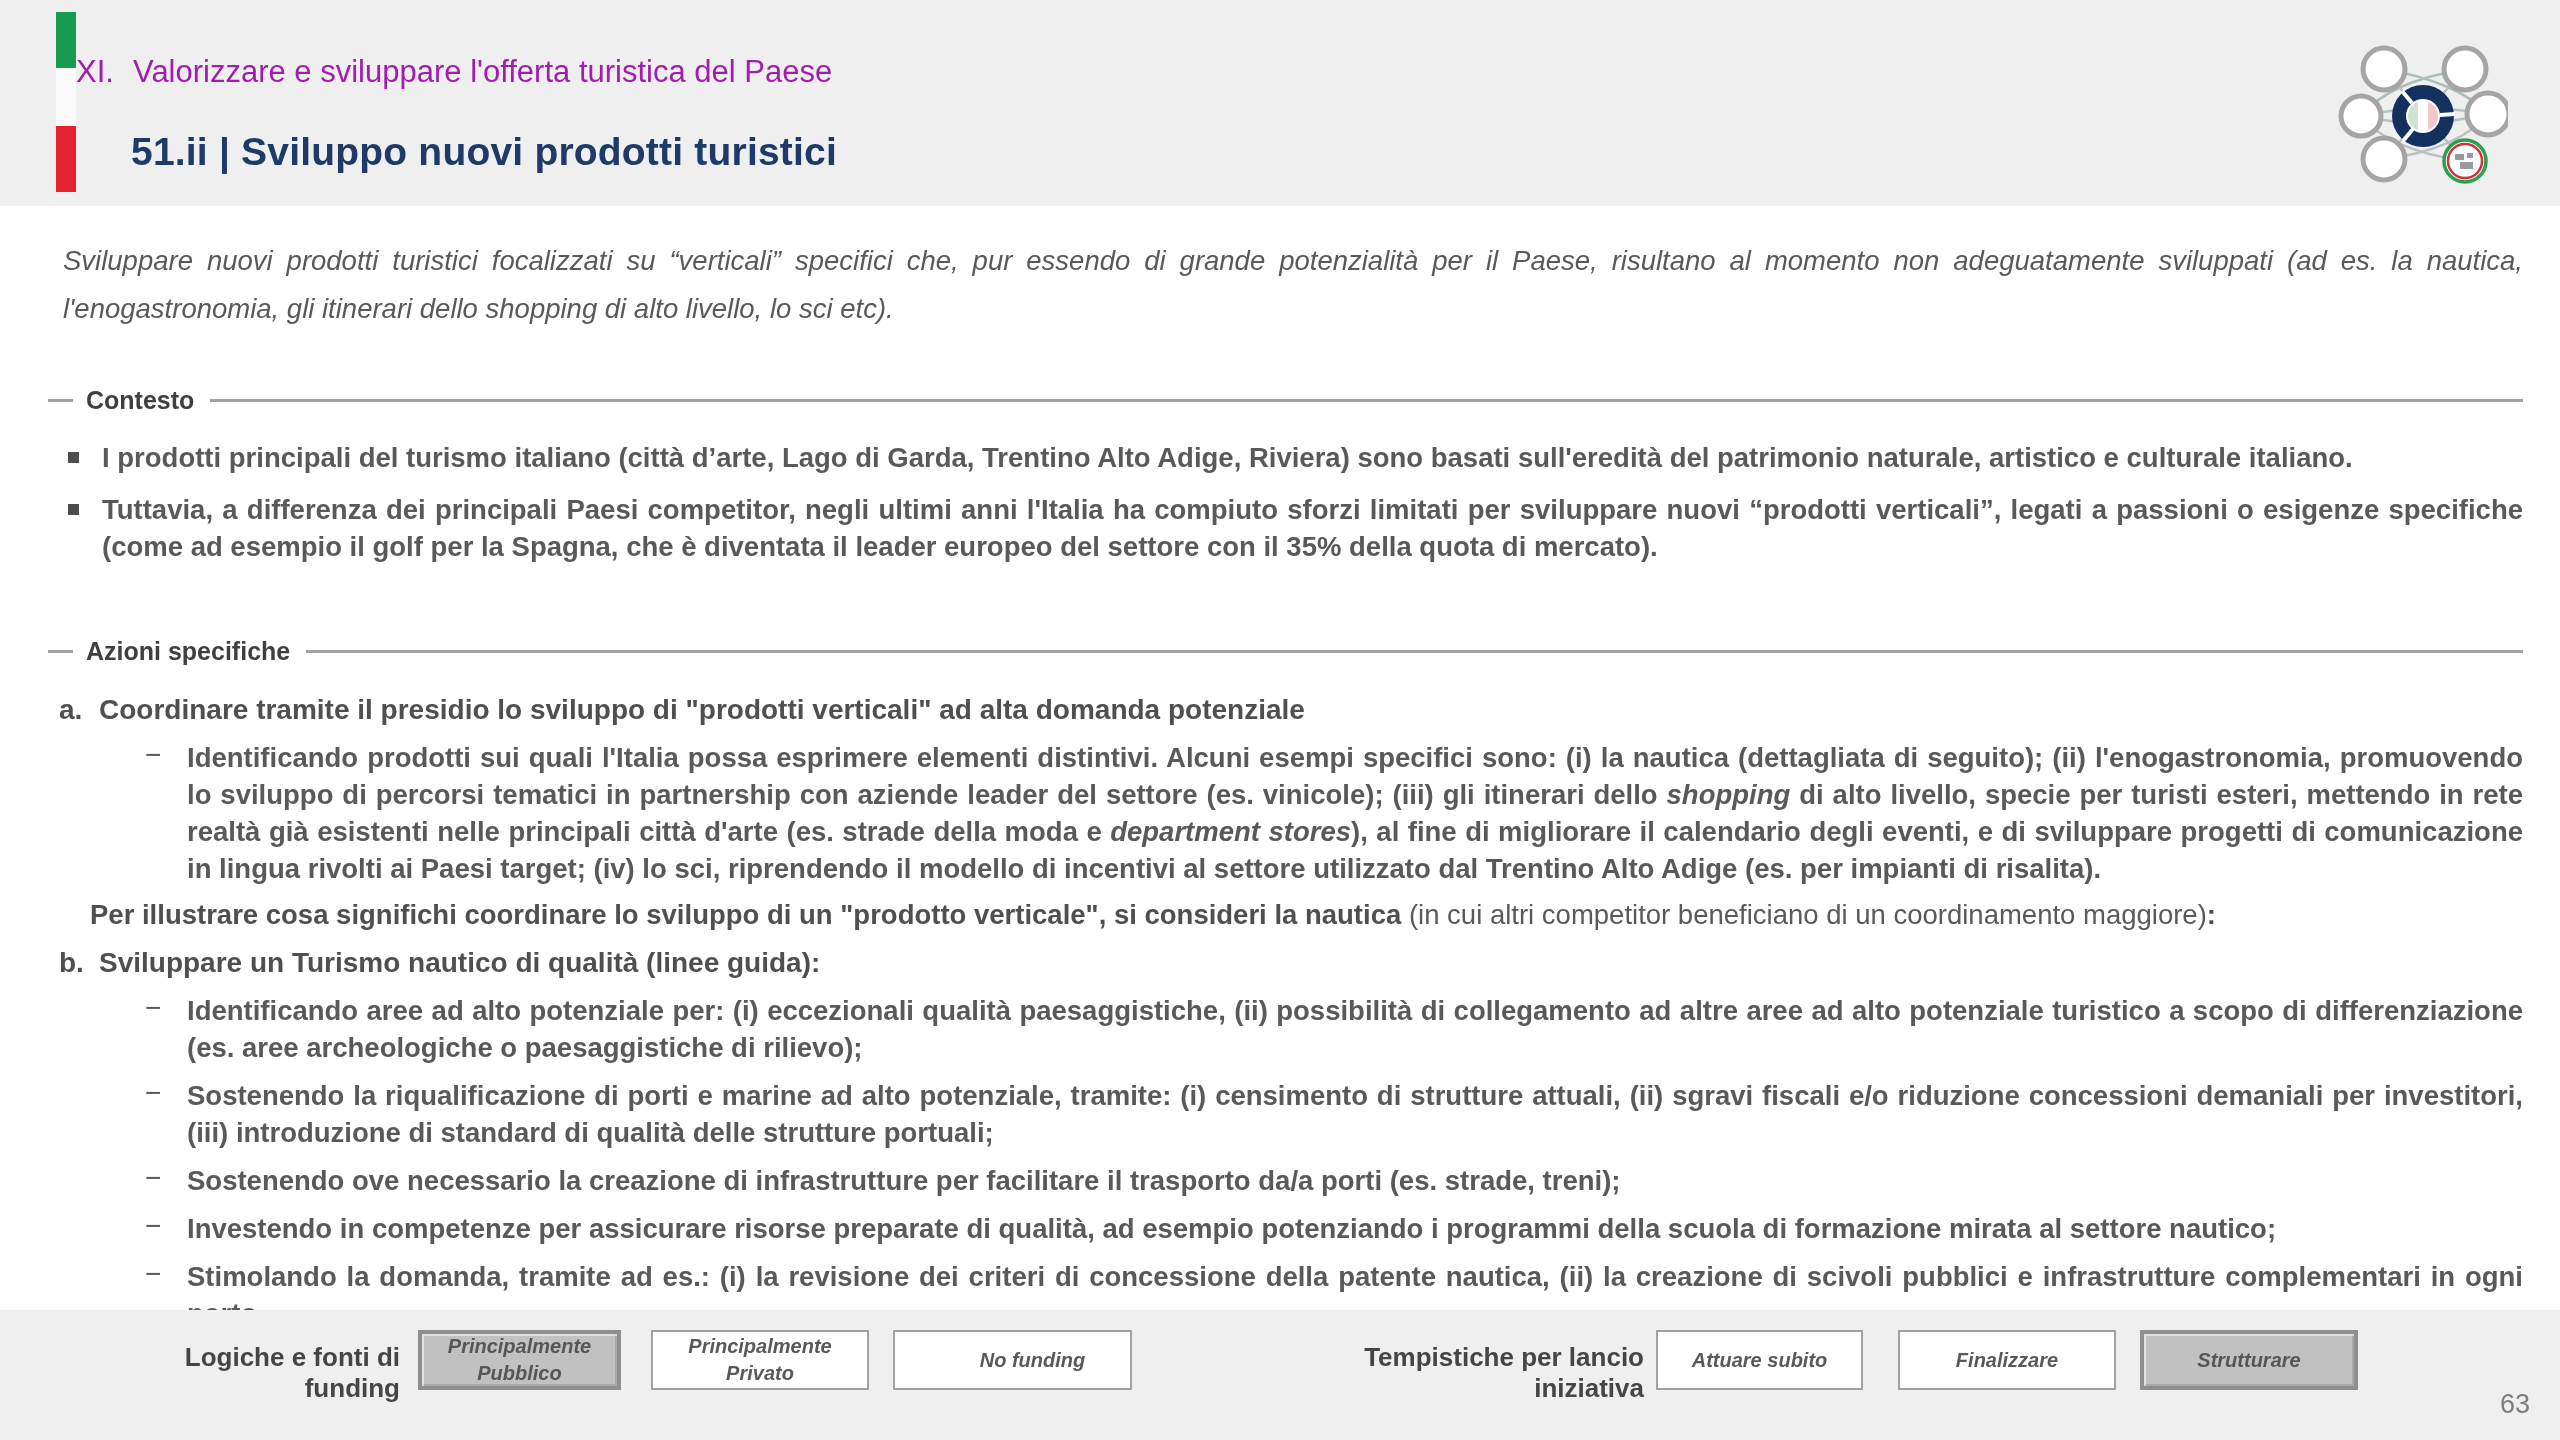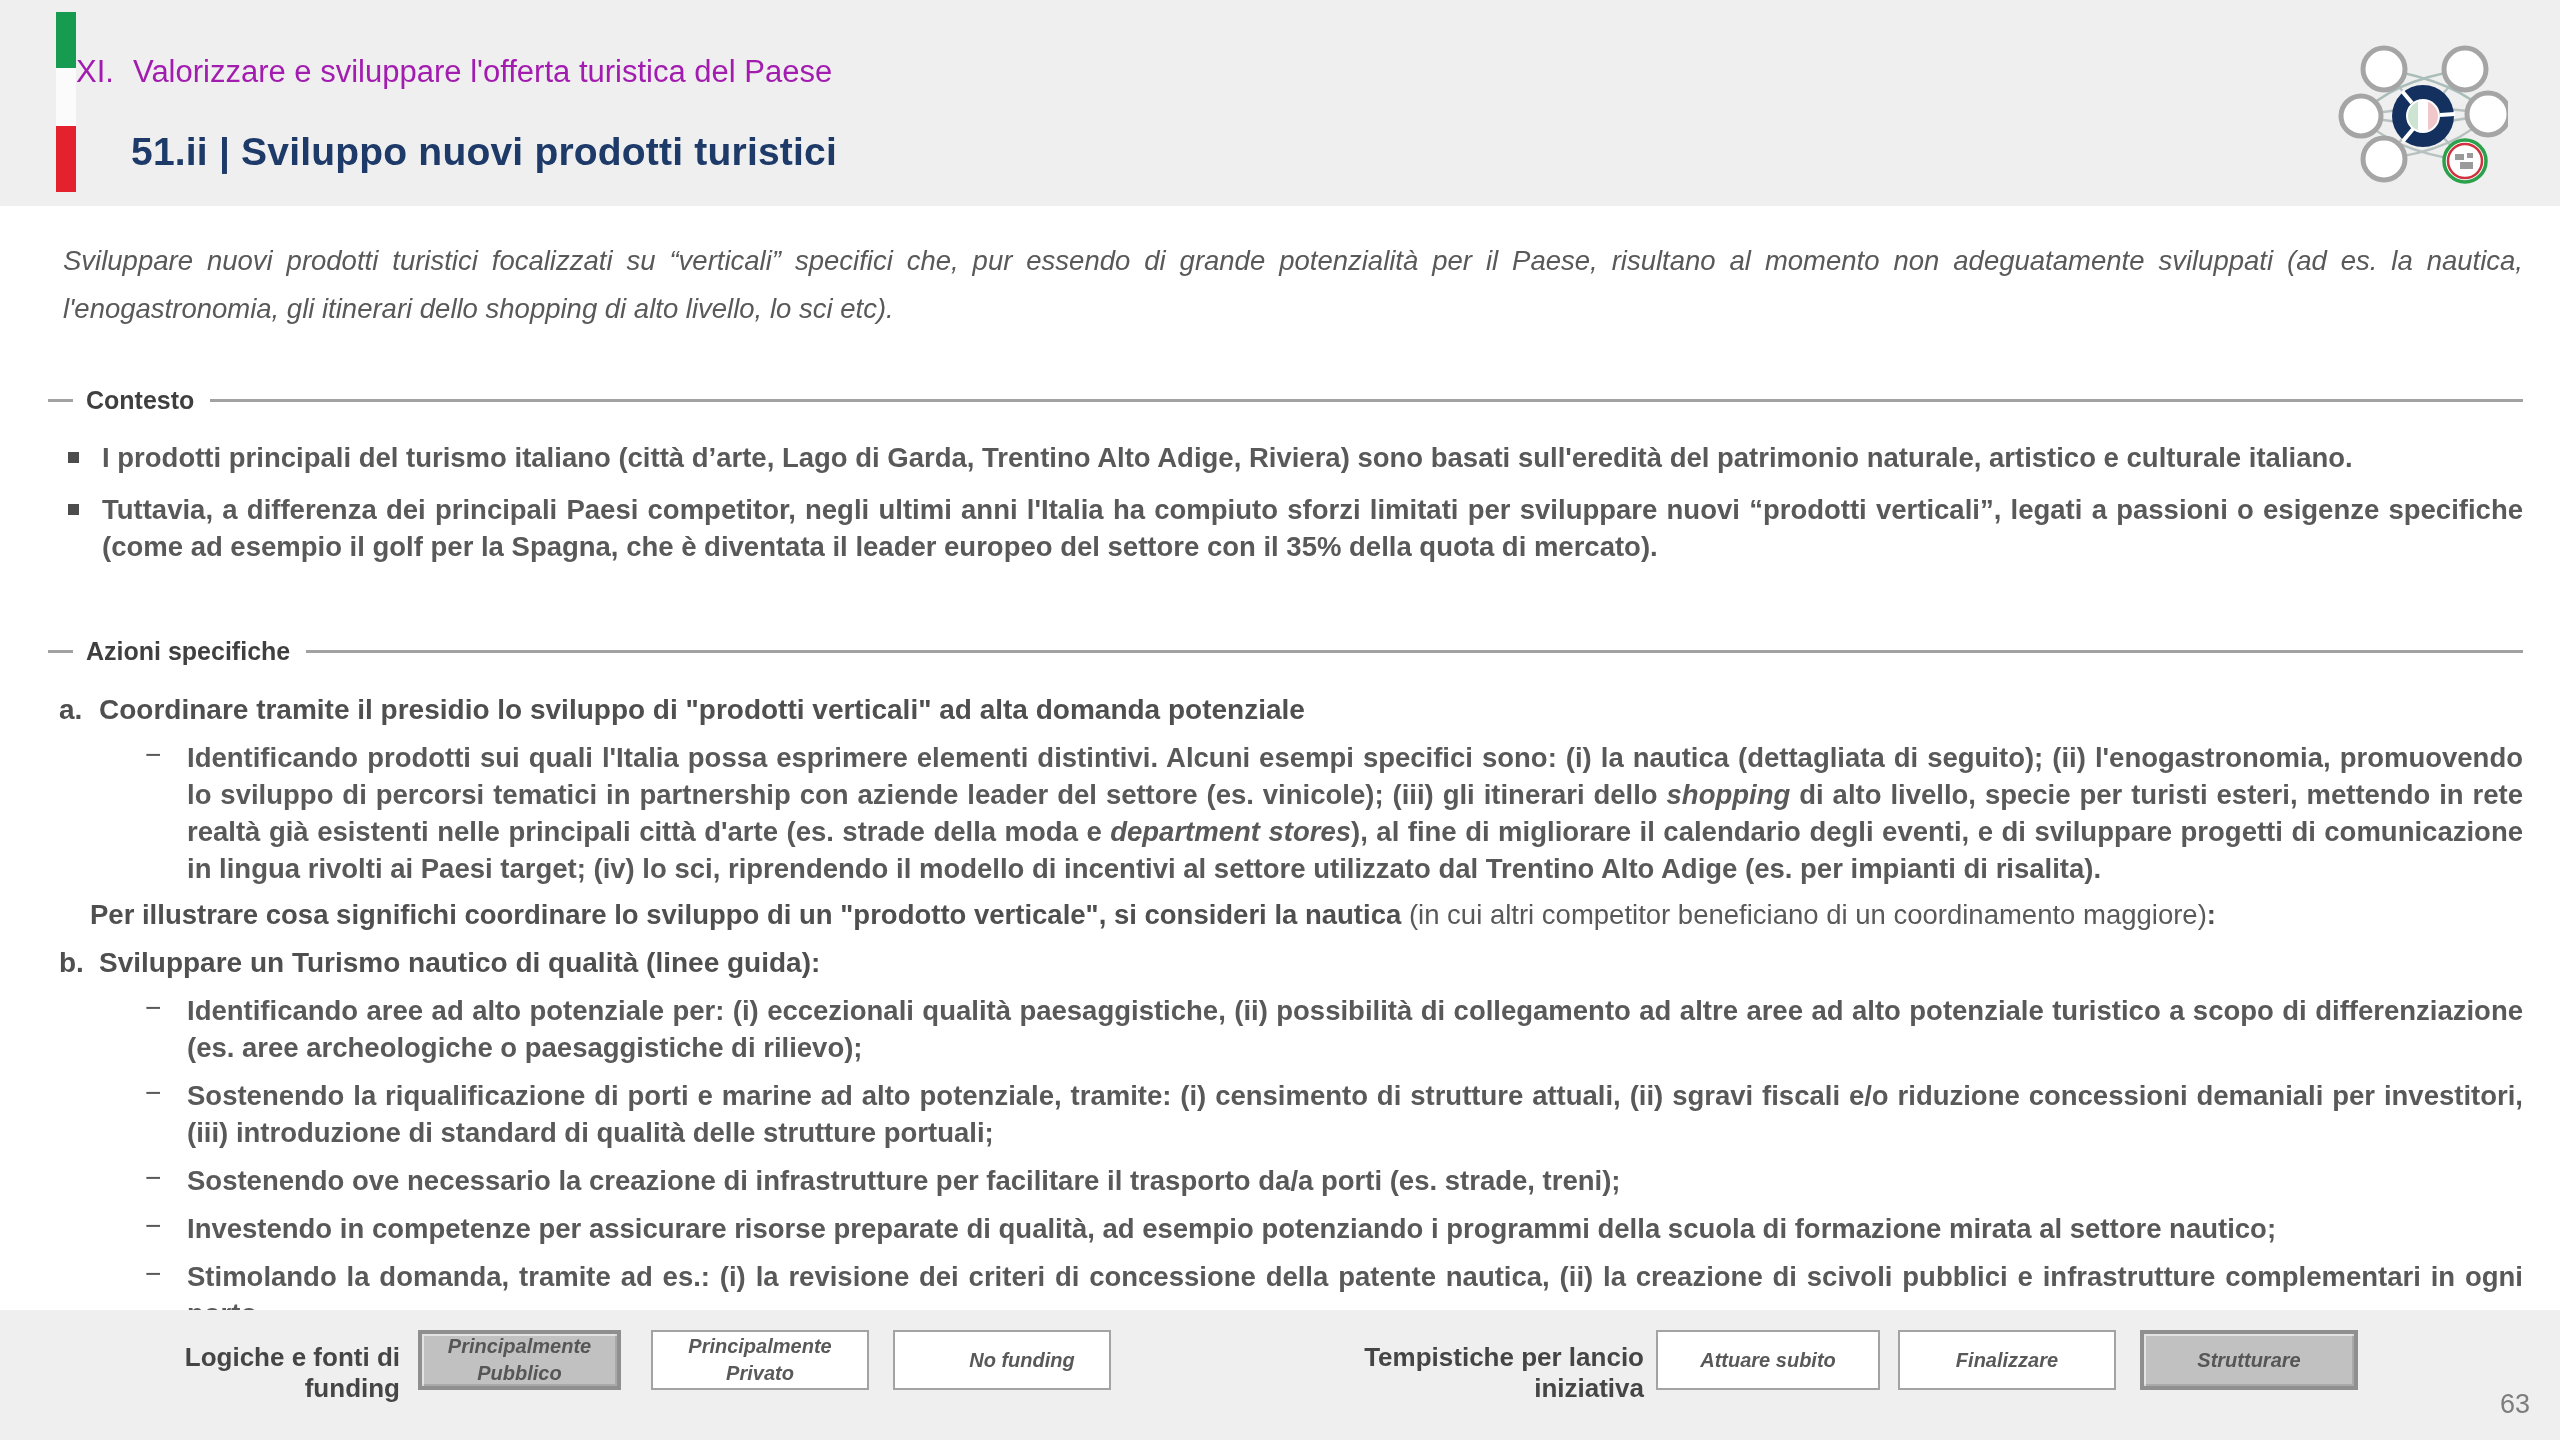--- a/index.html
+++ b/index.html
@@ -47,22 +47,22 @@
   .f-label{position:absolute;font-weight:bold;font-size:26px;color:#454545;text-align:right;line-height:31px;}
   #funding-label{left:168px;top:32px;width:232px;}
   #timing-label{left:1338px;top:32px;width:306px;}
   .btn{position:absolute;top:20px;height:60px;box-sizing:border-box;display:flex;align-items:center;justify-content:center;
        text-align:center;font-family:"Liberation Sans",sans-serif;font-weight:bold;font-size:20px;line-height:27px;color:#595959;
        background:#ffffff;border:2px solid #a3a3a3;padding:0 6px;cursor:default;font-style:italic;}
   .btn.selected{background:#c1c1c1;border:4px solid #8f8f8f;
        box-shadow:inset 2px 2px 0 rgba(255,255,255,.55), inset -2px -2px 0 rgba(0,0,0,.12);color:#565656;}
   #btn-f1{left:418px;width:203px;}
   #btn-f2{left:651px;width:218px;}
-  #btn-f3{left:893px;width:218px;padding-left:46px;}
-  #btn-t1{left:1656px;width:224px;text-align:right;}
+  #btn-f3{left:893px;width:239px;padding-left:46px;}
+  #btn-t1{left:1656px;width:207px;text-align:right;}
   #btn-t2{left:1898px;width:218px;}
   #btn-t3{left:2140px;width:218px;}
   .page-num{position:absolute;right:30px;bottom:20px;font-size:27px;color:#7d7d7d;}
 </style>
 </head>
 <body>
 
 <div class="slide">
 
   <div class="header">

